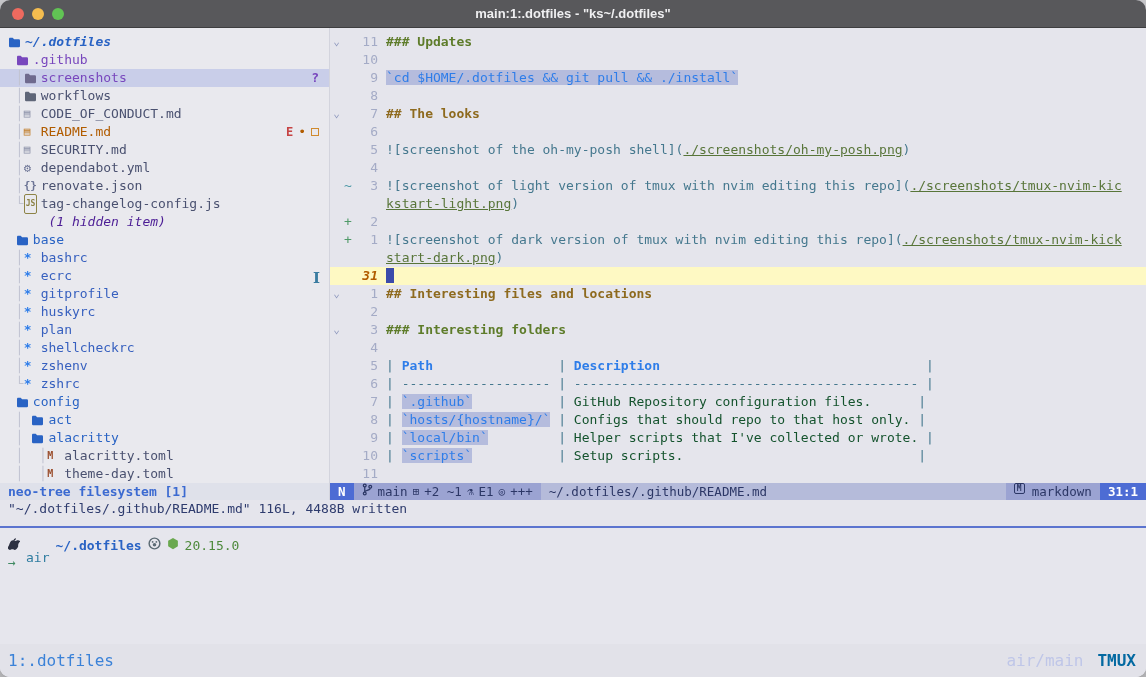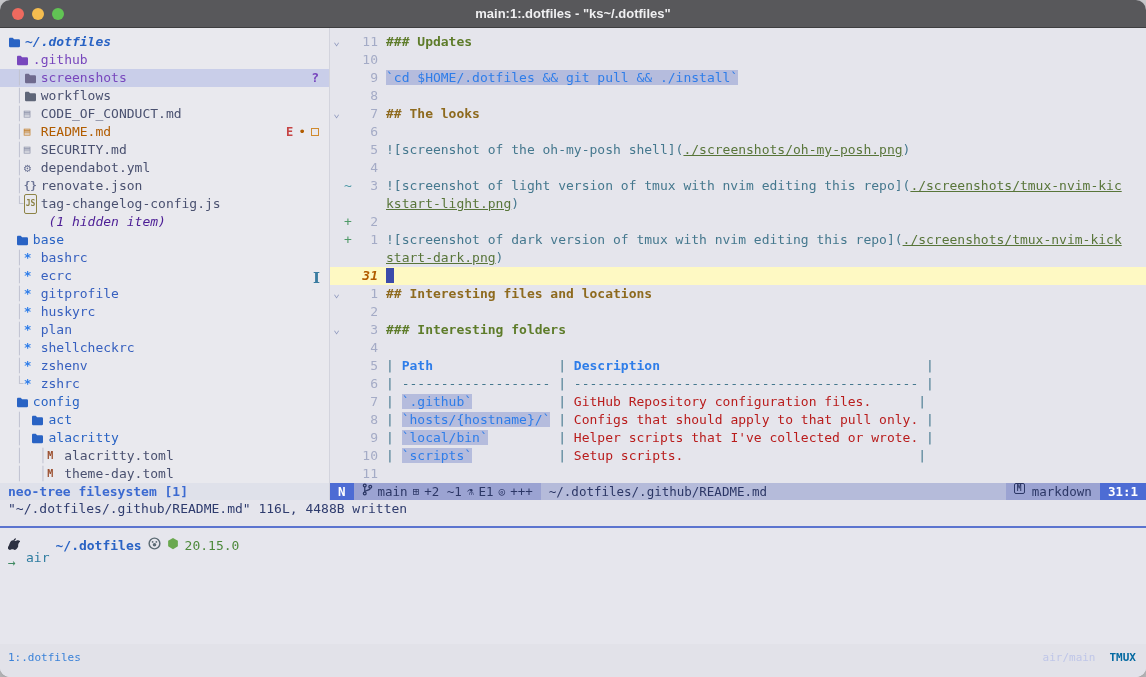--- a/index.html
+++ b/index.html
@@ -59,41 +59,41 @@
   .sn-chg { color:#4f9aa8; } .sn-add { color:#4f9a68; }
   .bnum { width:25px; flex:none; text-align:right; color:#a4abc6; }
   .bnum.curnum { color:#b15c00; font-weight:bold; }
   .btext { padding-left:8px; white-space:pre; }
   .sg-p    { color:#45788e; }
   .sg-lnk  { color:#587539; text-decoration:underline; }
   .sg-h2   { color:#8e6a1e; font-weight:bold; }
   .sg-h3   { color:#5e7c2a; font-weight:bold; }
   .sg-code { background:#b5bcdd; color:#2e7de9; }
   .sg-th   { color:#2e7de9; font-weight:bold; }
-  .sg-desc { color:#b91c1c; }
+  .sg-desc { color:#14532d; }
   .sg-cursor { display:inline-block; width:8px; height:15px; background:#3b4bab; vertical-align:text-bottom; }
 
   
   .statusline { height:17px; display:flex; align-items:stretch; font-size:12.5px; line-height:17px; color:#2c3766; }
   .sl-a { background:#4d6cd4; color:#ffffff; font-weight:bold; padding:0 8px; }
   .sl-b { background:#9ba3d2; padding:0 8px; display:flex; align-items:flex-start; gap:5px; }
   .sl-c { background:#b5bbda; padding:0 8px; flex:1; display:flex; align-items:center; }
   .sl-ico { color:#2c3766; font-size:11px; }
   .mdbadge { display:inline-block; border:1px solid #2c3766; border-radius:2px; font-size:8px; font-weight:bold;
              padding:0 2px; line-height:9px; margin-right:2px; }
 
   
   .cmdline { height:18px; font-size:13px; line-height:18px; color:#2f3c6e; padding-left:8px; background:#e5e5ec; }
   .splitgap { height:8px; background:#e5e5ec; }
   .shellpane { flex:1; border-top:2px solid #5b74cf; background:#e6e6ed; padding:8px 0 0 8px; }
   .promptline { height:18px; display:flex; align-items:center; gap:6px; font-size:13px; }
   .ph-host { color:#2e7ca0;margin-top:24px; } .ph-cwd { color:#2963c4; font-weight:bold; }
   .ph-git { color:#5f7a6a; font-size:13px; } .ph-node { color:#4e8a3c; }
   .arrowline { height:18px; font-size:13px; color:#3f8a62; line-height:18px; }
-  .tmuxbar { height:33px; background:#e2e2e9; display:flex; align-items:flex-start; padding:7px 10px 0 8px; font-size:11px; }
+  .tmuxbar { height:33px; background:#e2e2e9; display:flex; align-items:flex-start; padding:7px 10px 0 8px; font-size:16px; }
   .tmux-win { color:#3b82d8; }
   .tmux-right { margin-left:auto; display:flex; gap:14px; }
   .tmux-session { color:#bfc6e8; }
   .tmux-label { color:#0369a1; font-weight:bold; }
 </style>
 </head>
 <body>
 
 <div class="window">
   <div class="titlebar">
@@ -172,21 +172,21 @@
             <div class="brow"><span class="bfold"></span><span class="bsign sn-add">+</span><span class="bnum">1</span><span class="btext"><span class="sg-p">![screenshot of dark version of tmux with nvim editing this repo](</span><span class="sg-lnk">./screenshots/tmux-nvim-kick</span></span></div>
             <div class="brow"><span class="bfold"></span><span class="bsign "></span><span class="bnum"></span><span class="btext"><span class="sg-lnk">start-dark.png</span><span class="sg-p">)</span></span></div>
             <div class="brow curline"><span class="bfold"></span><span class="bsign "></span><span class="bnum curnum">31</span><span class="btext"><span class="sg-cursor"></span></span></div>
             <div class="brow"><span class="bfold">⌄</span><span class="bsign "></span><span class="bnum">1</span><span class="btext"><span class="sg-h2">## Interesting files and locations</span></span></div>
             <div class="brow"><span class="bfold"></span><span class="bsign "></span><span class="bnum">2</span><span class="btext"></span></div>
             <div class="brow"><span class="bfold">⌄</span><span class="bsign "></span><span class="bnum">3</span><span class="btext"><span class="sg-h3">### Interesting folders</span></span></div>
             <div class="brow"><span class="bfold"></span><span class="bsign "></span><span class="bnum">4</span><span class="btext"></span></div>
             <div class="brow"><span class="bfold"></span><span class="bsign "></span><span class="bnum">5</span><span class="btext"><span class="sg-p">| </span><span class="sg-th">Path</span><span class="sg-p">                | </span><span class="sg-th">Description</span><span class="sg-p">                                  |</span></span></div>
             <div class="brow"><span class="bfold"></span><span class="bsign "></span><span class="bnum">6</span><span class="btext"><span class="sg-p">| ------------------- | -------------------------------------------- |</span></span></div>
             <div class="brow"><span class="bfold"></span><span class="bsign "></span><span class="bnum">7</span><span class="btext"><span class="sg-p">| </span><span class="sg-code">`.github`</span><span class="sg-p">           | </span><span class="sg-desc">GitHub Repository configuration files.</span><span class="sg-p">      |</span></span></div>
-            <div class="brow"><span class="bfold"></span><span class="bsign "></span><span class="bnum">8</span><span class="btext"><span class="sg-p">| </span><span class="sg-code">`hosts/{hostname}/`</span><span class="sg-p"> | </span><span class="sg-desc">Configs that should apply to that pull only.</span><span class="sg-p"> |</span></span></div>
+            <div class="brow"><span class="bfold"></span><span class="bsign "></span><span class="bnum">8</span><span class="btext"><span class="sg-p">| </span><span class="sg-code">`hosts/{hostname}/`</span><span class="sg-p"> | </span><span class="sg-desc">Configs that should repo to that host only.</span><span class="sg-p"> |</span></span></div>
             <div class="brow"><span class="bfold"></span><span class="bsign "></span><span class="bnum">9</span><span class="btext"><span class="sg-p">| </span><span class="sg-code">`local/bin`</span><span class="sg-p">         | </span><span class="sg-desc">Helper scripts that I've collected or wrote.</span><span class="sg-p"> |</span></span></div>
             <div class="brow"><span class="bfold"></span><span class="bsign "></span><span class="bnum">10</span><span class="btext"><span class="sg-p">| </span><span class="sg-code">`scripts`</span><span class="sg-p">           | </span><span class="sg-desc">Setup scripts.</span><span class="sg-p">                              |</span></span></div>
             <div class="brow"><span class="bfold"></span><span class="bsign "></span><span class="bnum">11</span><span class="btext"></span></div>
           </div>
 
         <div class="statusline">
           <span class="sl-a">N</span>
           <span class="sl-b">
             <svg width="11" height="13" viewBox="0 0 14 16">
                 <g fill="none" stroke="#2c3766" stroke-width="1.6">

